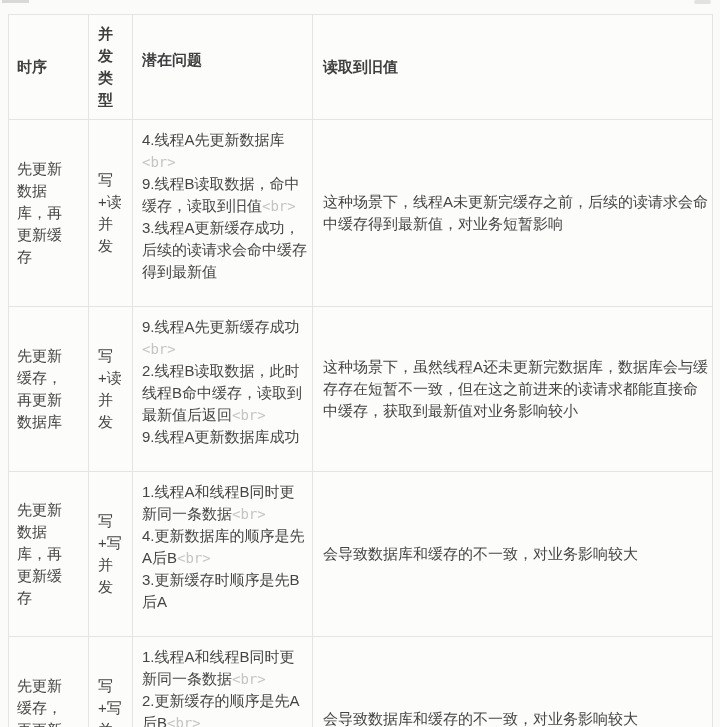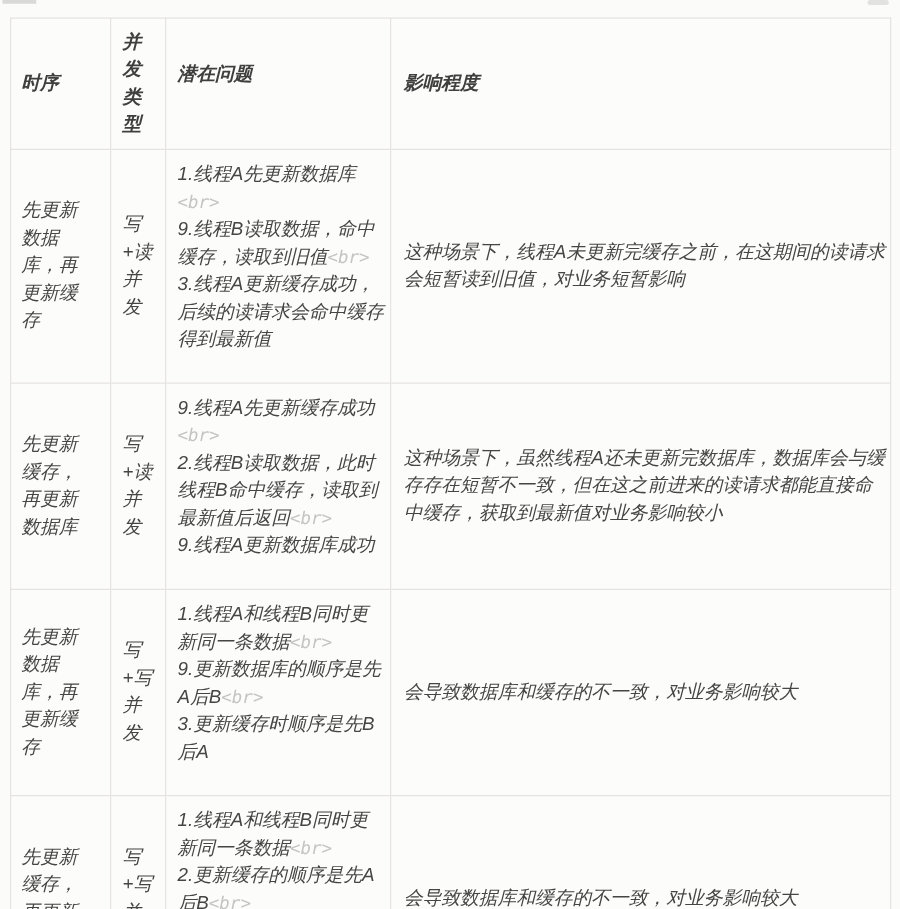--- a/index.html
+++ b/index.html
@@ -36,21 +36,20 @@
   col.c-problems    { width: 180px; }
   col.c-impact      { width: 400px; }
   th, td {
     border: 1px solid #e5e4e2;
     font-size: 15px;
     line-height: 22px;
     vertical-align: middle;
     text-align: left;
     overflow-wrap: normal;
     word-break: normal;
-    font-style: italic;
   }
   th { font-weight: bold; color: #3f3f3f; }
   thead tr { height: 87px; }
   tbody tr:nth-child(1) { height: 172px; }
   tbody tr:nth-child(2) { height: 148px; }
   tbody tr:nth-child(3) { height: 145px; }
   tbody tr:nth-child(4) { height: 157px; }
   th:nth-child(1), td:nth-child(1) { padding: 8px 24px 8px 8px; }
   th:nth-child(2), td:nth-child(2) { padding: 8px 9px; }
   th:nth-child(3), td:nth-child(3) { padding: 9px 5px 23px 9px; }
@@ -74,53 +73,53 @@
       <col class="c-timing">
         <col class="c-concurrency">
         <col class="c-problems">
         <col class="c-impact">
     </colgroup>
     <thead>
       <tr>
         <th>时序</th>
         <th>并发类型</th>
         <th>潜在问题</th>
-        <th>影响程度</th>
+        <th>读取到旧值</th>
       </tr>
     </thead>
     <tbody>
 
       <tr>
         <td>先更新数据库，再更新缓存</td>
         <td>写+读并发</td>
         <td>
-          <span class="problem-item"><span>1.线程A先更新数据库</span><span class="br-tag">&lt;br&gt;</span></span>
+          <span class="problem-item"><span>4.线程A先更新数据库</span><span class="br-tag">&lt;br&gt;</span></span>
           <span class="problem-item"><span>9.线程B读取数据，命中缓存，读取到旧值</span><span class="br-tag">&lt;br&gt;</span></span>
           <span class="problem-item"><span>3.线程A更新缓存成功，后续的读请求会命中缓存得到最新值</span></span>
         </td>
-        <td>这种场景下，线程A未更新完缓存之前，在这期间的读请求会短暂读到旧值，对业务短暂影响</td>
+        <td>这种场景下，线程A未更新完缓存之前，后续的读请求会命中缓存得到最新值，对业务短暂影响</td>
       </tr>
 
       <tr>
         <td>先更新缓存，再更新数据库</td>
         <td>写+读并发</td>
         <td>
           <span class="problem-item"><span>9.线程A先更新缓存成功</span><span class="br-tag">&lt;br&gt;</span></span>
           <span class="problem-item"><span>2.线程B读取数据，此时线程B命中缓存，读取到最新值后返回</span><span class="br-tag">&lt;br&gt;</span></span>
           <span class="problem-item"><span>9.线程A更新数据库成功</span></span>
         </td>
         <td>这种场景下，虽然线程A还未更新完数据库，数据库会与缓存存在短暂不一致，但在这之前进来的读请求都能直接命中缓存，获取到最新值对业务影响较小</td>
       </tr>
 
       <tr>
         <td>先更新数据库，再更新缓存</td>
         <td>写+写并发</td>
         <td>
           <span class="problem-item"><span>1.线程A和线程B同时更新同一条数据</span><span class="br-tag">&lt;br&gt;</span></span>
-          <span class="problem-item"><span>9.更新数据库的顺序是先A后B</span><span class="br-tag">&lt;br&gt;</span></span>
+          <span class="problem-item"><span>4.更新数据库的顺序是先A后B</span><span class="br-tag">&lt;br&gt;</span></span>
           <span class="problem-item"><span>3.更新缓存时顺序是先B后A</span></span>
         </td>
         <td>会导致数据库和缓存的不一致，对业务影响较大</td>
       </tr>
 
       <tr>
         <td>先更新缓存，再更新数据库</td>
         <td>写+写并发</td>
         <td>
           <span class="problem-item"><span>1.线程A和线程B同时更新同一条数据</span><span class="br-tag">&lt;br&gt;</span></span>

